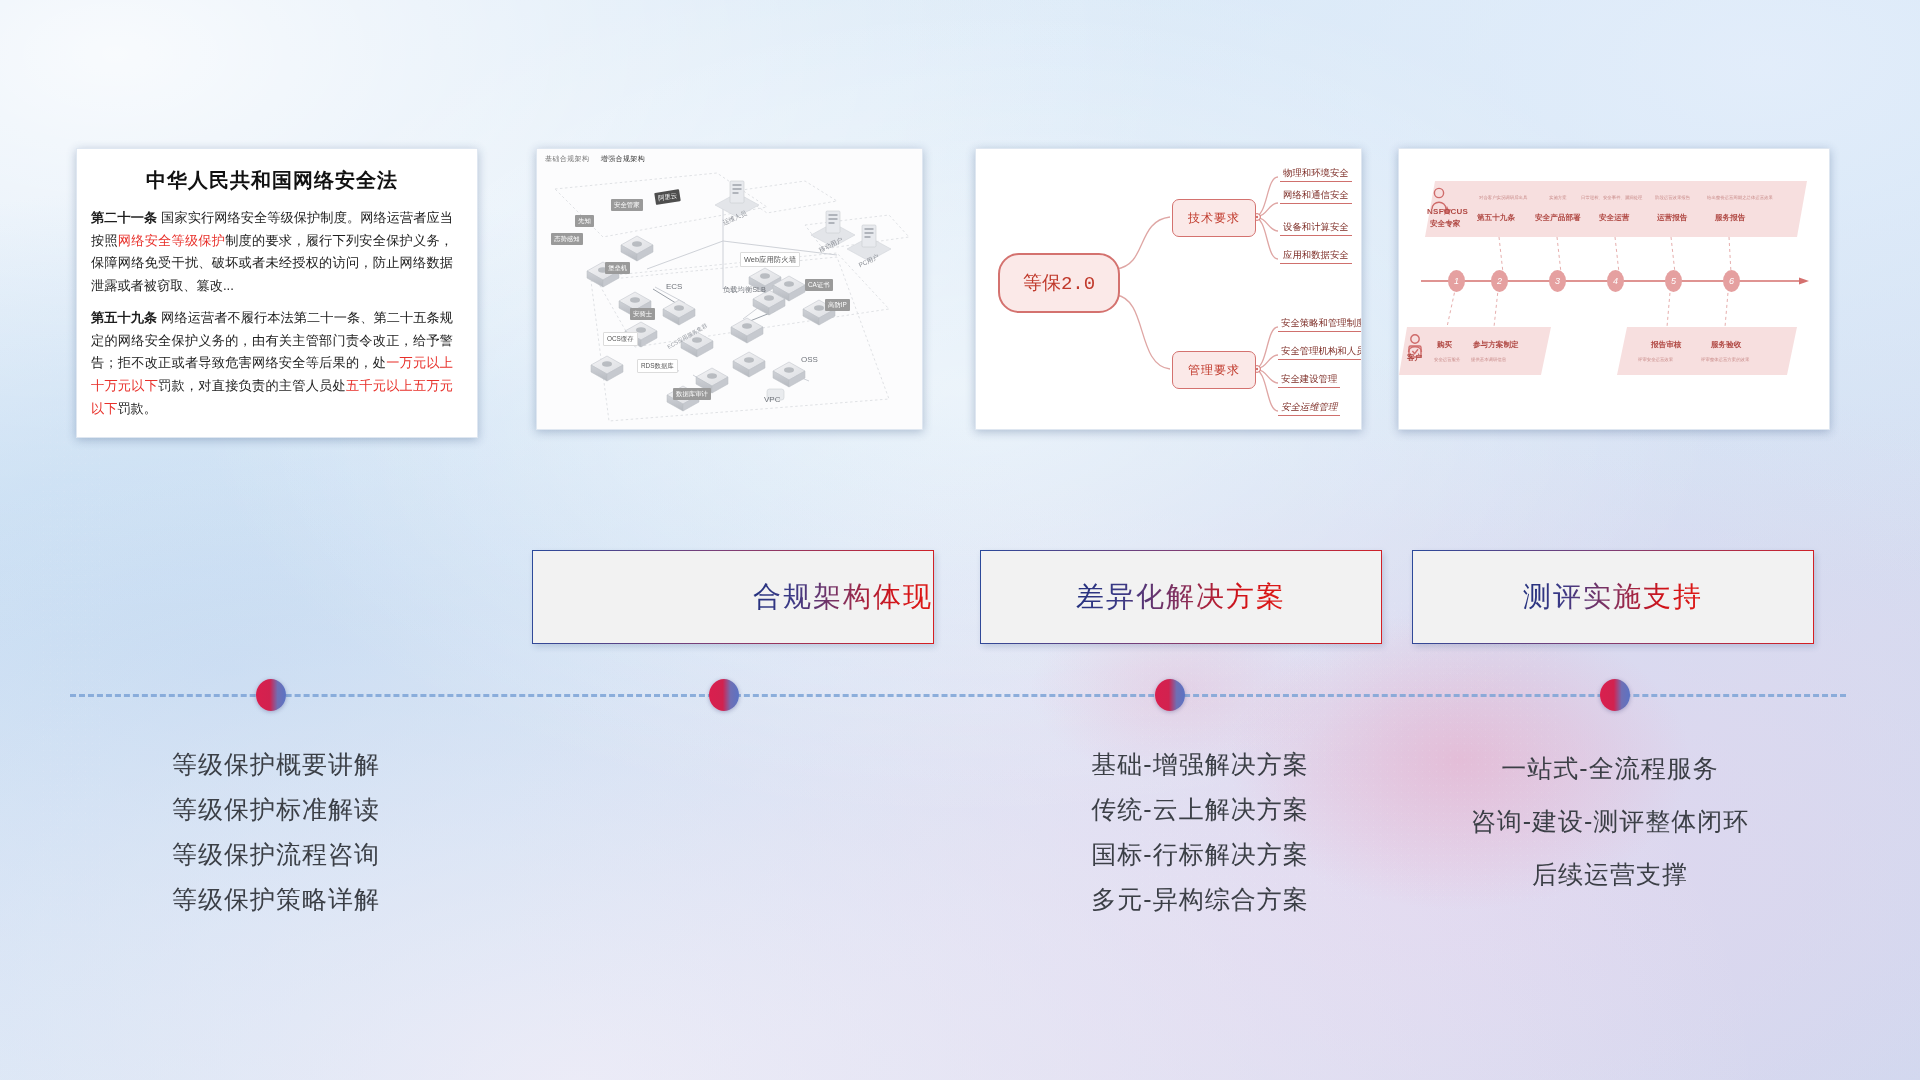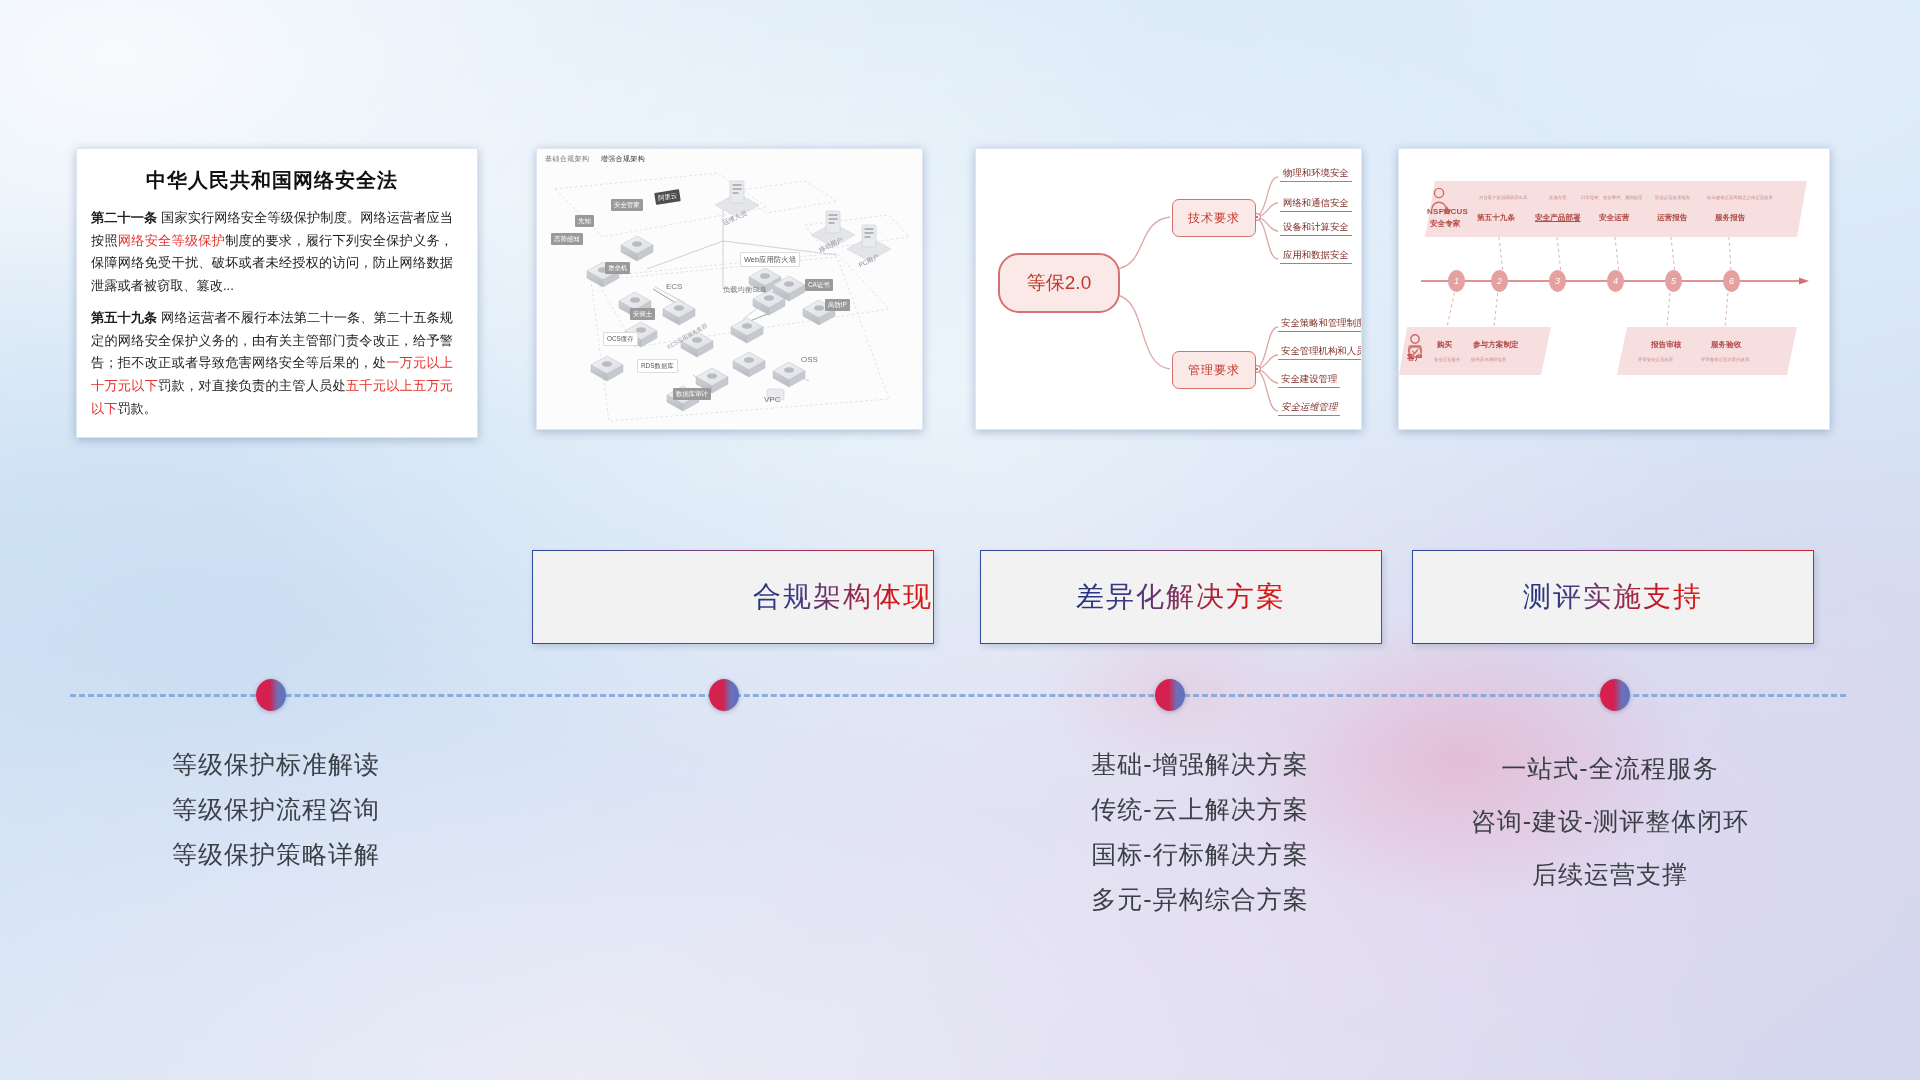--- a/index.html
+++ b/index.html
@@ -45,21 +45,21 @@
     padding:1.5px 3px;border-radius:1px;white-space:nowrap;
   }
   .nodeLbl.lite{background:#fff;color:#555;border:1px solid #dcdcdc;}
   .nodeLbl.dark{background:#4e4e4e;}
 
   
   .mind{position:relative;width:100%;height:100%;background:#fff;}
   .mindBox{
     position:absolute;border:1.4px solid #d4726f;background:#fbe9e8;
     border-radius:7px;color:#c0392b;display:flex;align-items:center;justify-content:center;
-    font-size:12px;letter-spacing:1px;
+    font-size:12px;letter-spacing:1px;font-family:Liberation Mono, monospace;
   }
   .mindRoot{
     left:22px;top:104px;width:118px;height:56px;border-width:2px;border-radius:21px;
     font-size:19px;letter-spacing:0;
   }
   .mindLeaf{
     position:absolute;font-size:9.4px;color:#7c2b24;white-space:nowrap;
     border-bottom:1.6px solid #d0706d;padding:0 3px 1px 3px;
   }
 
@@ -368,21 +368,21 @@
               <circle cx="281" cy="68" r="1.2"></circle>
               <circle cx="281" cy="220" r="1.2"></circle>
             </g>
       </svg>
 
       <div class="mindBox mindRoot">等保2.0</div>
       <div class="mindBox" style="left:196px;top:50px;width:82px;height:36px;">技术要求</div>
       <div class="mindBox" style="left:196px;top:202px;width:82px;height:36px;">管理要求</div>
 
       <div class="mindLeaf" style="left:304px;top:18px;">物理和环境安全</div>
-      <div class="mindLeaf" style="left:304px;top:48px;">网络和通信安全</div>
+      <div class="mindLeaf" style="left:304px;top:40px;">网络和通信安全</div>
       <div class="mindLeaf" style="left:304px;top:72px;">设备和计算安全</div>
       <div class="mindLeaf" style="left:304px;top:100px;">应用和数据安全</div>
 
       <div class="mindLeaf" style="left:302px;top:168px;">安全策略和管理制度</div>
       <div class="mindLeaf" style="left:302px;top:196px;">安全管理机构和人员</div>
       <div class="mindLeaf" style="left:302px;top:224px;">安全建设管理</div>
       <div class="mindLeaf" style="left:302px;top:252px;font-style:italic;">安全运维管理</div>
     </div>
   </div>
 
@@ -427,21 +427,21 @@
       <div class="tlDot" style="left:266px;top:121px;">5</div>
       <div class="tlDot" style="left:324px;top:121px;">6</div>
 
       <div class="tlMain" style="left:28px;top:58px;font-size:8px;letter-spacing:.3px;">NSFOCUS</div>
       <div class="tlMain" style="left:31px;top:70px;">安全专家</div>
       <div class="tlMain" style="left:8px;top:204px;">客户</div>
 
       <div class="tlSub" style="left:80px;top:46px;">对合客户实况调研后出具</div>
       <div class="tlMain" style="left:78px;top:64px;">第五十九条</div>
       <div class="tlSub" style="left:150px;top:46px;">实施方案</div>
-      <div class="tlMain" style="left:136px;top:64px;text-decoration:underline;">安全产品部署</div>
+      <div class="tlMain" style="left:136px;top:64px;">安全产品部署</div>
       <div class="tlSub" style="left:182px;top:46px;">日常巡检、安全事件、漏洞处理</div>
       <div class="tlMain" style="left:200px;top:64px;">安全运营</div>
       <div class="tlSub" style="left:256px;top:46px;">阶段运营效果报告</div>
       <div class="tlMain" style="left:258px;top:64px;">运营报告</div>
       <div class="tlSub" style="left:308px;top:46px;">给出整份运营周期之总体运营效果</div>
       <div class="tlMain" style="left:316px;top:64px;">服务报告</div>
 
       <div class="tlMain" style="left:38px;top:191px;">购买</div>
       <div class="tlSub" style="left:35px;top:208px;">安全运营服务</div>
       <div class="tlMain" style="left:74px;top:191px;">参与方案制定</div>
@@ -467,20 +467,21 @@
 </div>
 
 <div class="rail"></div>
 <div class="bead b1"></div>
 <div class="bead b2"></div>
 <div class="bead b3"></div>
 <div class="bead b4"></div>
 
 <div class="lists">
   <div class="col l1">
+    <div class="li">等级保护概要讲解</div>
     <div class="li">等级保护标准解读</div>
     <div class="li">等级保护流程咨询</div>
     <div class="li">等级保护策略详解</div>
   </div>
   <div class="col l3">
     <div class="li">基础-增强解决方案</div>
     <div class="li">传统-云上解决方案</div>
     <div class="li">国标-行标解决方案</div>
     <div class="li">多元-异构综合方案</div>
   </div>

